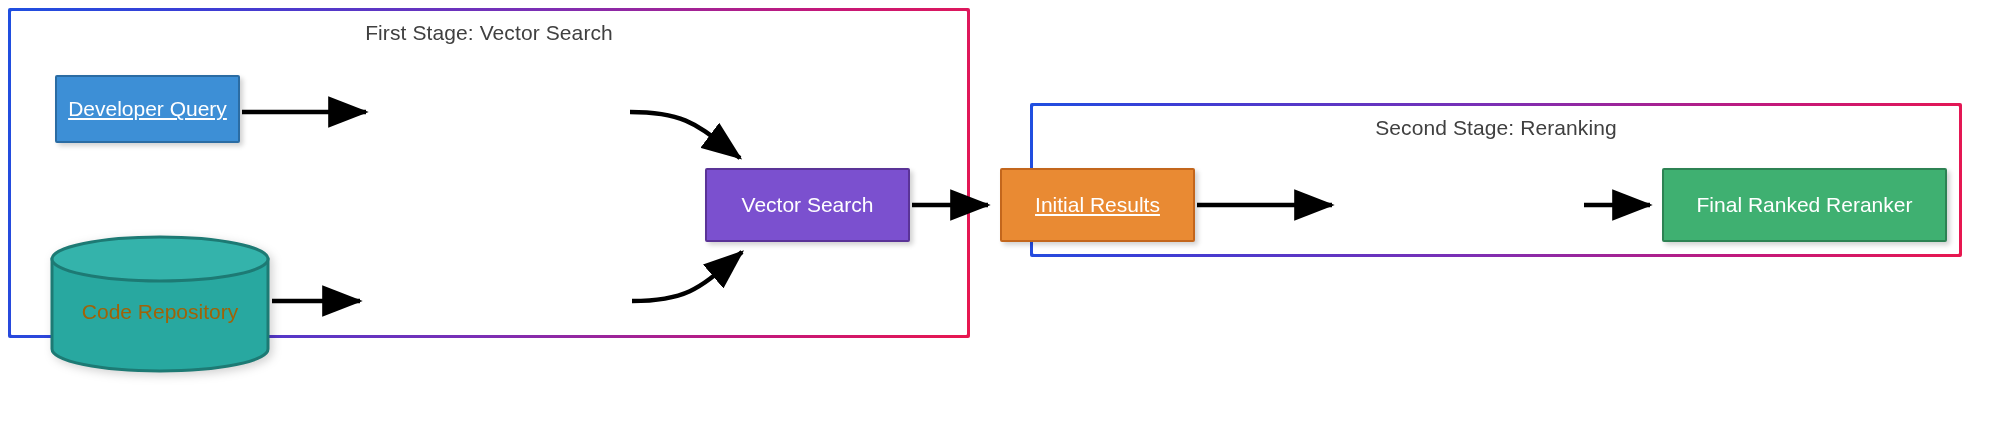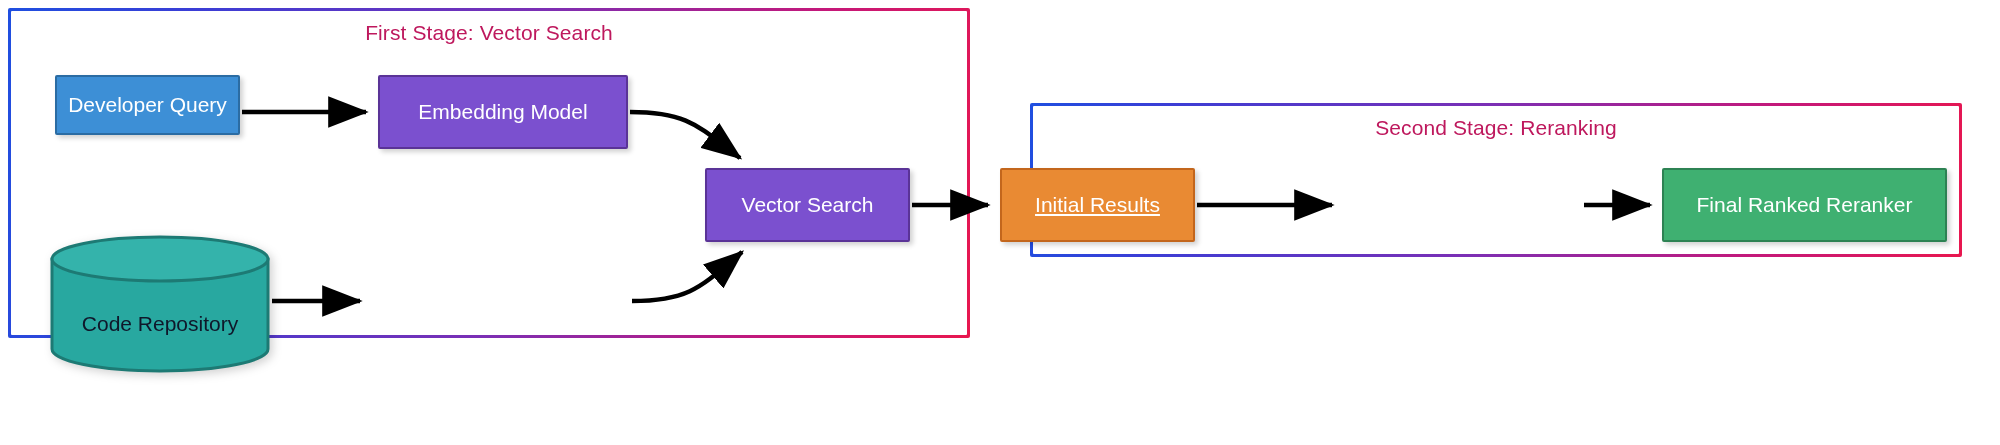--- a/index.html
+++ b/index.html
@@ -34,21 +34,21 @@
     border-radius: 1px;
     position: relative;
   }
   .stage-title {
     position: absolute;
     top: 10px;
     left: 0;
     width: 100%;
     text-align: center;
     font-size: 21px;
-    color: #be185d;
+    color: #404040;
     letter-spacing: 0.1px;
     white-space: nowrap;
   }
 
   #stage-one {
     left: 8px;
     top: 8px;
     width: 962px;
     height: 330px;
     background: linear-gradient(100deg, #1f4fe0 0%, #3a3ed6 18%, #7b2fb5 52%, #c4187a 80%, #e8174f 100%);
@@ -73,22 +73,22 @@
     text-align: center;
     border-style: solid;
     border-width: 2px;
     border-radius: 2px;
     box-shadow: 3px 3px 5px rgba(0,0,0,0.18);
     white-space: nowrap;
     line-height: 1.1;
   }
 
   #node-developer-query {
-    left: 55px; top: 75px; width: 185px; height: 60px;
-    background: #3d8fd6; border-color: #2b6ca3;
+    left: 55px; top: 75px; width: 185px; height: 68px;
+    background: #3d8fd6; border-color: #2b6ca3; text-decoration: underline;
   }
   #node-embedding-model {
     left: 378px; top: 75px; width: 250px; height: 74px;
     background: #7b50cf; border-color: #5a3397;
   }
   #node-vector-search {
     left: 705px; top: 168px; width: 205px; height: 74px;
     background: #7b50cf; border-color: #5a3397; text-align: center;
   }
   #node-initial-results {
@@ -119,27 +119,27 @@
   }
   #node-code-repository .cyl-svg {
     position: absolute;
     inset: 0;
     width: 100%;
     height: 100%;
   }
   #node-code-repository .cyl-label {
     position: absolute;
     left: 0;
-    top: 12px;
+    top: 0;
     width: 100%;
     height: 100%;
     display: flex;
     align-items: center;
     justify-content: center;
-    color: #0f172a;
+    color: #a16207;
     font-size: 21px;
     white-space: nowrap;
     padding-top: 16px;
     box-sizing: border-box;
   }
 
   
   #edge-layer {
     position: absolute;
     left: 0; top: 0;
@@ -183,23 +183,20 @@
 
     <path d="M 1197 205 L 1332 205" stroke="#000000" stroke-width="4.5" fill="none" marker-end="url(#arrowhead)"></path>
 
     <path d="M 1584 205 L 1650 205" stroke="#000000" stroke-width="4.5" fill="none" marker-end="url(#arrowhead)"></path>
   </svg>
 
   <div class="node" id="node-developer-query">
     <span>Developer Query</span>
   </div>
 
-  <div class="node" id="node-embedding-model">
-    <span>Embedding Model</span>
-  </div>
 
   <div id="node-code-repository">
     <svg class="cyl-svg" viewBox="0 0 220 138" preserveAspectRatio="none" xmlns="http://www.w3.org/2000/svg">
       <path d="M 2 24 L 2 114 A 108 22 0 0 0 218 114 L 218 24 Z" fill="#28a8a0" stroke="#1d7a74" stroke-width="3"></path>
       <ellipse cx="110" cy="24" rx="108" ry="22" fill="#34b3ab" stroke="#1d7a74" stroke-width="3"></ellipse>
     </svg>
     <div class="cyl-label">Code Repository</div>
   </div>
 
 

